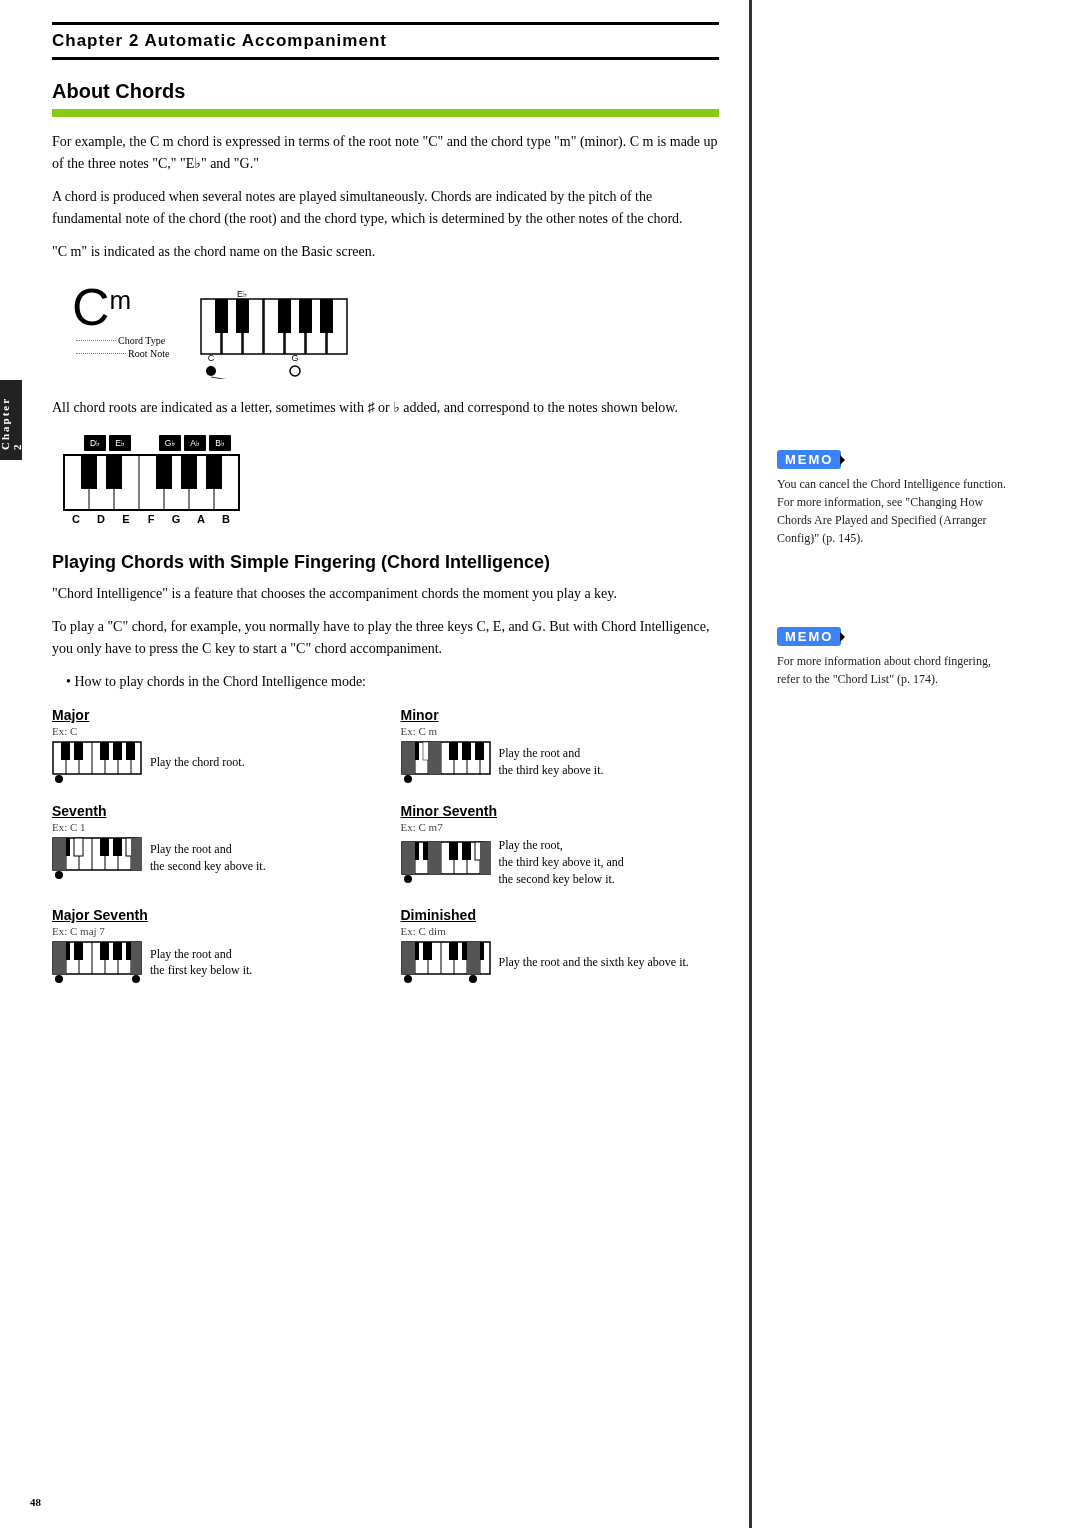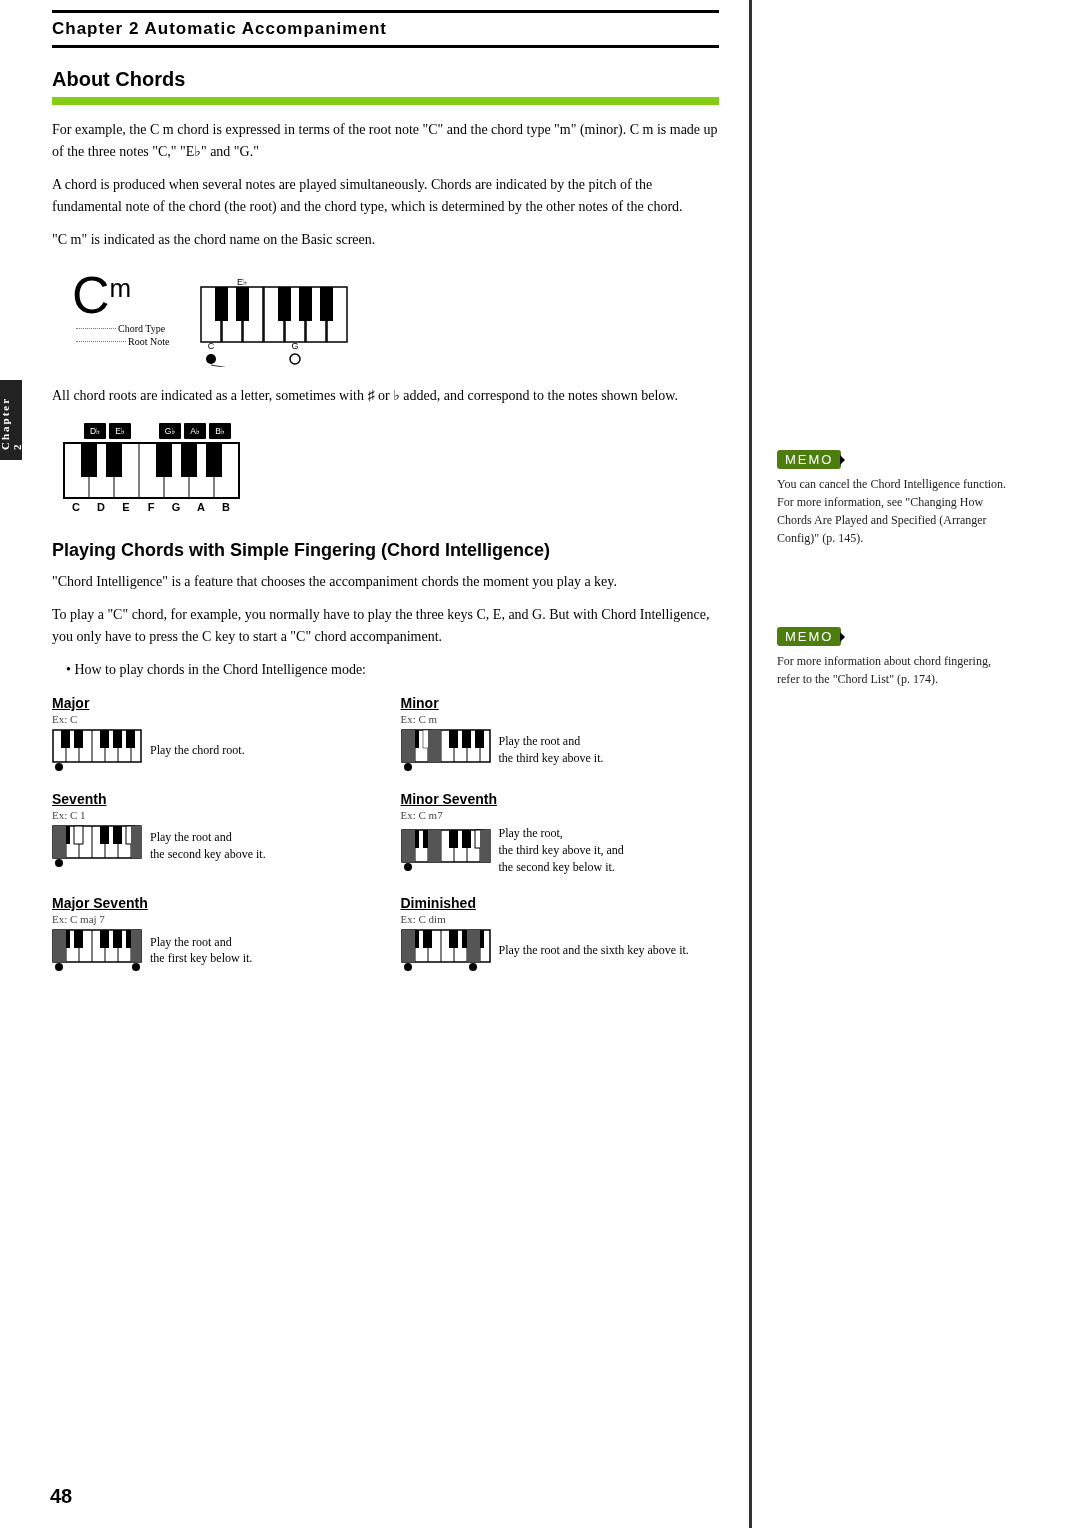--- a/index.html
+++ b/index.html
@@ -34,21 +34,21 @@
       letter-spacing: 2px;
       height: 80px;
       display: flex;
       align-items: center;
       justify-content: center;
     }
     
     .main-content {
       margin-left: 22px;
       width: 730px;
-      padding: 0 30px 40px 30px;
+      padding: 12px 30px 40px 30px;
       border-right: 3px solid #333;
     }
     
     .sidebar {
       width: 275px;
       padding: 20px 20px 20px 25px;
     }
     
     .chapter-header {
       border-top: 3px solid #000;
@@ -133,24 +133,24 @@
     
     .memo-box {
       margin-bottom: 30px;
     }
     .memo-header {
       display: flex;
       align-items: center;
       margin-bottom: 6px;
     }
     .memo-logo {
-      background: #4d7c0f;
+      background: #3b82f6;
       color: #fff;
       font-size: 13px;
-      font-weight: normal;
+      font-weight: bold;
       font-family: Arial, sans-serif;
       padding: 2px 8px;
       border-radius: 3px;
       letter-spacing: 2px;
       position: relative;
     }
     .memo-logo::after {
       content: '';
       position: absolute;
       right: -4px;
@@ -162,24 +162,24 @@
     }
     .memo-text {
       font-size: 12px;
       line-height: 1.5;
       color: #222;
     }
     
     .page-number {
       position: absolute;
       bottom: 20px;
-      left: 50px;
-      font-size: 20px;
-      font-weight: bold;
-      font-family: Liberation Sans, sans-serif;
+      left: 30px;
+      font-size: 11px;
+      font-weight: bold;
+      font-family: Liberation Serif, serif;
     }
     
     .bullet-item {
       margin-left: 14px;
       margin-bottom: 8px;
       font-size: 14px;
       line-height: 1.6;
     }
   </style>
 </head>

